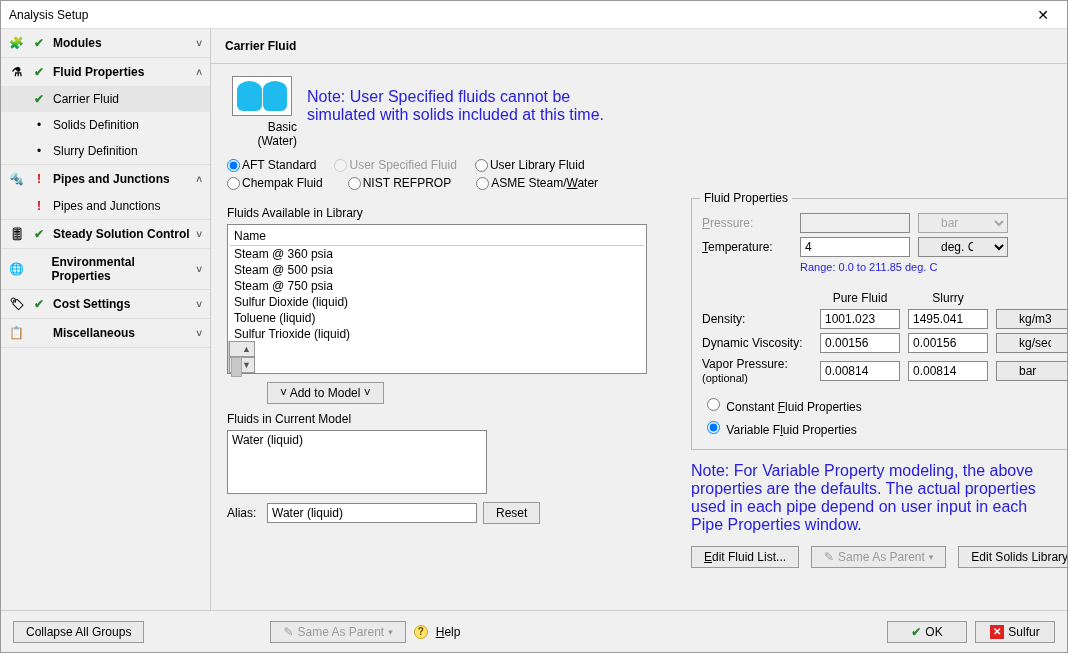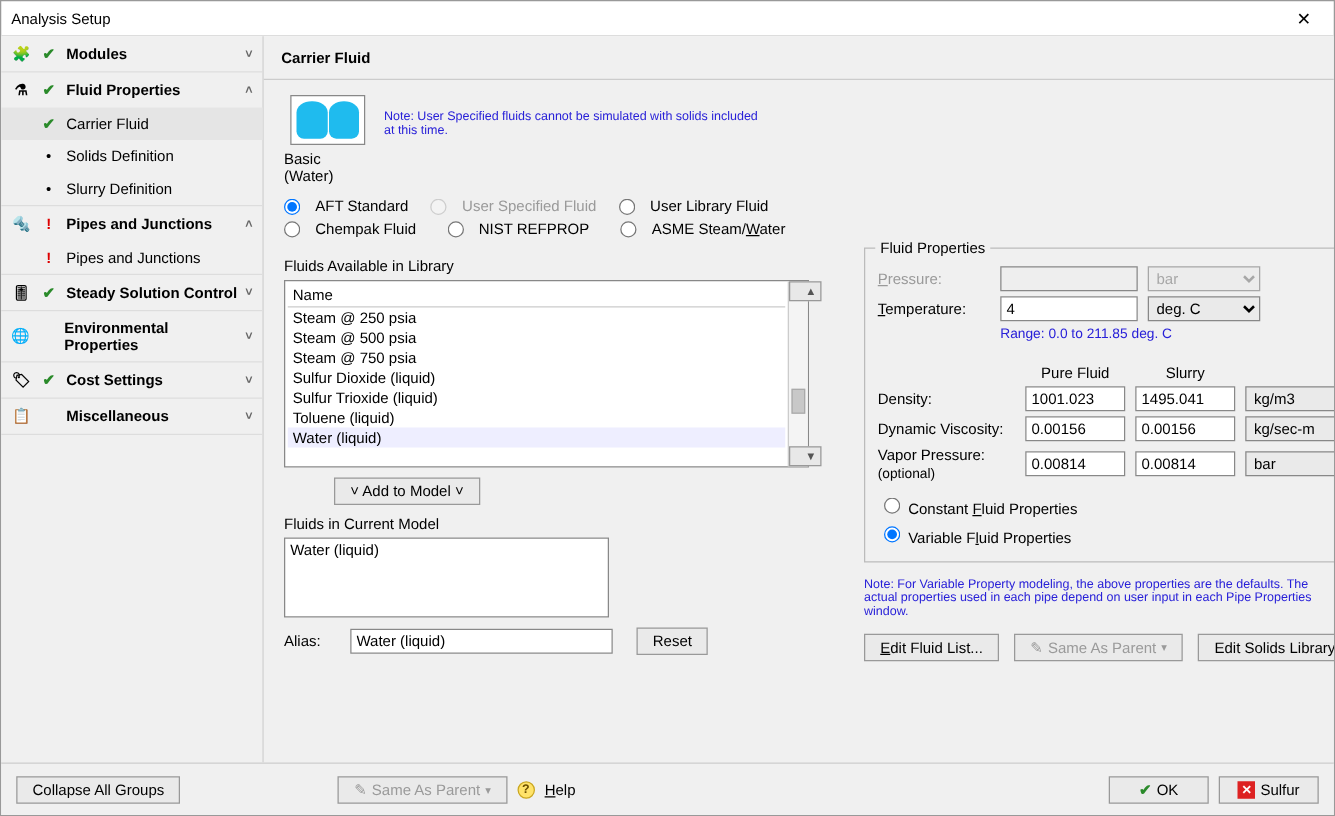--- a/index.html
+++ b/index.html
@@ -16,61 +16,61 @@
 .sb-item { display: flex; align-items: center; padding: 5px 8px 5px 30px; gap: 6px; cursor: pointer; }
 .sb-item.selected { background: #e5e5e5; }
 .sb-item.flagged { color: #000; }
 .ico { width: 16px; height: 16px; display: inline-flex; align-items: center; justify-content: center; }
 .check { color: #2a8a2a; font-weight: bold; }
 .flag { color: #d00; font-weight: bold; }
 .content { flex: 1; background: #f0f0f0; display: flex; flex-direction: column; padding: 0; min-width: 0; }
 .page-title { padding: 10px 14px; font-weight: bold; border-bottom: 1px solid #ccc; }
 .page-body { flex: 1; padding: 12px 16px; overflow: auto; }
 .mode-row { display: flex; align-items: flex-start; gap: 10px; }
-.mode-btn { width: 70px; text-align: left; cursor: pointer; }
+.mode-btn { width: 70px; text-align: right; cursor: pointer; }
 .mode-btn .box { width: 60px; height: 40px; border: 1px solid #888; background: #fff; margin: 0 auto 4px; display: flex; gap: 1px; padding: 4px; }
 .mode-btn.selected .box { border: 2px solid #3a7ecc; }
 .mode-btn .box .half { flex: 1; border-radius: 50% 50% 6px 6px / 30% 30% 6px 6px; }
-.note { color: #2820d8; font-size: 10px; max-width: 300px; margin-top: 12px; }
+.note { color: #2820d8; font-size: 16px; max-width: 300px; margin-top: 12px; }
 .radio-row { display: flex; gap: 18px; margin: 10px 0 4px 0; align-items: center; }
-.radio-row label { display: flex; align-items: center; gap: 12px; }
+.radio-row label { display: flex; align-items: center; gap: 2px; }
 .radio-row input[type=radio] { margin: 0; }
 .disabled { color: #9a9a9a; }
 .section-label { margin: 8px 0 4px 0; }
-.listbox { border: 1px solid #888; background: #fff; height: 150px; width: 420px; display: flex; }
+.listbox { border: 1px solid #888; background: #fff; height: 150px; width: 420px; display: flex; flex-direction: column; }
 .listbox .inner { flex: 1; overflow: hidden; padding: 2px; }
 .listbox .col-head { font-weight: normal; border-bottom: 1px solid #ccc; padding: 2px 4px; }
 .listbox .row { padding: 1px 4px; cursor: pointer; }
 .listbox .row.sel { background: #eef; }
 .listbox .scrollbar { width: 16px; background: #f4f4f4; border-left: 1px solid #ccc; display: flex; flex-direction: column; }
 .listbox .scrollbar .btn { height: 16px; text-align: center; font-size: 9px; line-height: 16px; color: #555; background: #e8e8e8; }
 .listbox .scrollbar .track { flex: 1; position: relative; }
 .listbox .scrollbar .thumb { position: absolute; left: 2px; right: 2px; top: 60%; height: 20px; background: #c8c8c8; border: 1px solid #aaa; }
 .btn { border: 1px solid #999; background: #eaeaea; padding: 3px 12px; cursor: pointer; display: inline-flex; align-items: center; gap: 4px; }
 .btn.dis { color: #9a9a9a; }
 .model-box { border: 1px solid #888; background: #fff; width: 260px; height: 64px; padding: 2px 4px; }
 .two-col { display: flex; gap: 24px; align-items: flex-start; }
 .right-pane { margin-left: 20px; flex:1; }
 .group { border: 1px solid #bbb; padding: 10px 10px 12px 10px; position: relative; margin-bottom: 10px; }
 .group > .legend { position: absolute; top: -8px; left: 8px; background: #f0f0f0; padding: 0 4px; }
 .form-row { display: flex; align-items: center; gap: 8px; margin: 4px 0; }
 .form-row .lbl { width: 90px; }
 input[type=text].field { border: 1px solid #888; background: #fff; padding: 2px 4px; height: 20px; }
 input[type=text].field:disabled { background: #eee; color: #888; }
-select.unit { border: 1px solid #888; background: #eaeaea; height: 20px; padding: 0 2px; }
+select.unit { border: 1px solid #888; background: #eaeaea; height: 20px; padding: 0 18px; }
 select.unit:disabled { color:#888; }
 .range { color: #2820d8; font-size: 11px; margin-left: 98px; }
 .prop-grid { display: grid; grid-template-columns: 110px 80px 80px 90px; gap: 4px 8px; align-items: center; }
 .prop-grid .hd { text-align: center; }
 .footer { height: 42px; border-top: 1px solid #ccc; display: flex; align-items: center; padding: 0 12px; gap: 8px; background: #f0f0f0; }
 .footer .spacer { flex: 1; }
 .ok-ico { color: #2a8a2a; font-weight: bold; }
 .x-ico { background: #d22; color: #fff; width: 14px; height: 14px; display: inline-flex; align-items: center; justify-content: center; font-size: 10px; font-weight: bold; }
 .help-ico { background: #ffe36a; border: 1px solid #caa720; border-radius: 50%; width: 14px; height: 14px; display: inline-flex; align-items: center; justify-content: center; color: #6b4e00; font-weight: bold; font-size: 10px; }
-.alias-row { display: flex; align-items: center; gap: 19px; margin-top: 8px; }
+.alias-row { display: flex; align-items: center; gap: 6px; margin-top: 8px; }
 .alias-row .lbl { width: 34px; }
 .bot-btns { display: flex; gap: 12px; margin-top: 12px; }
 u { text-decoration: underline; }
 </style>
 </head>
 <body>
 
 <div class="window">
   <div class="titlebar">
     <span class="title">Analysis Setup</span>
@@ -196,26 +196,26 @@
             </label>
         </div>
 
         <div class="two-col" style="margin-top:8px">
 
           <div>
             <div class="section-label">Fluids Available in Library</div>
             <div class="listbox">
               <div class="inner">
                 <div class="col-head">Name</div>
-                <div class="row">Steam @ 250 psia</div>
+                <div class="row">Steam @ 360 psia</div>
                 <div class="row">Steam @ 500 psia</div>
                 <div class="row">Steam @ 750 psia</div>
                 <div class="row">Sulfur Dioxide (liquid)</div>
+                <div class="row">Toluene (liquid)</div>
                 <div class="row">Sulfur Trioxide (liquid)</div>
-                <div class="row">Toluene (liquid)</div>
                 <div class="row sel">Water (liquid)</div>
               </div>
               <div class="scrollbar">
                 <div class="btn">▲</div>
                 <div class="track">
                     <div class="thumb"></div>
                   </div>
                 <div class="btn">▼</div>
               </div>
             </div>

